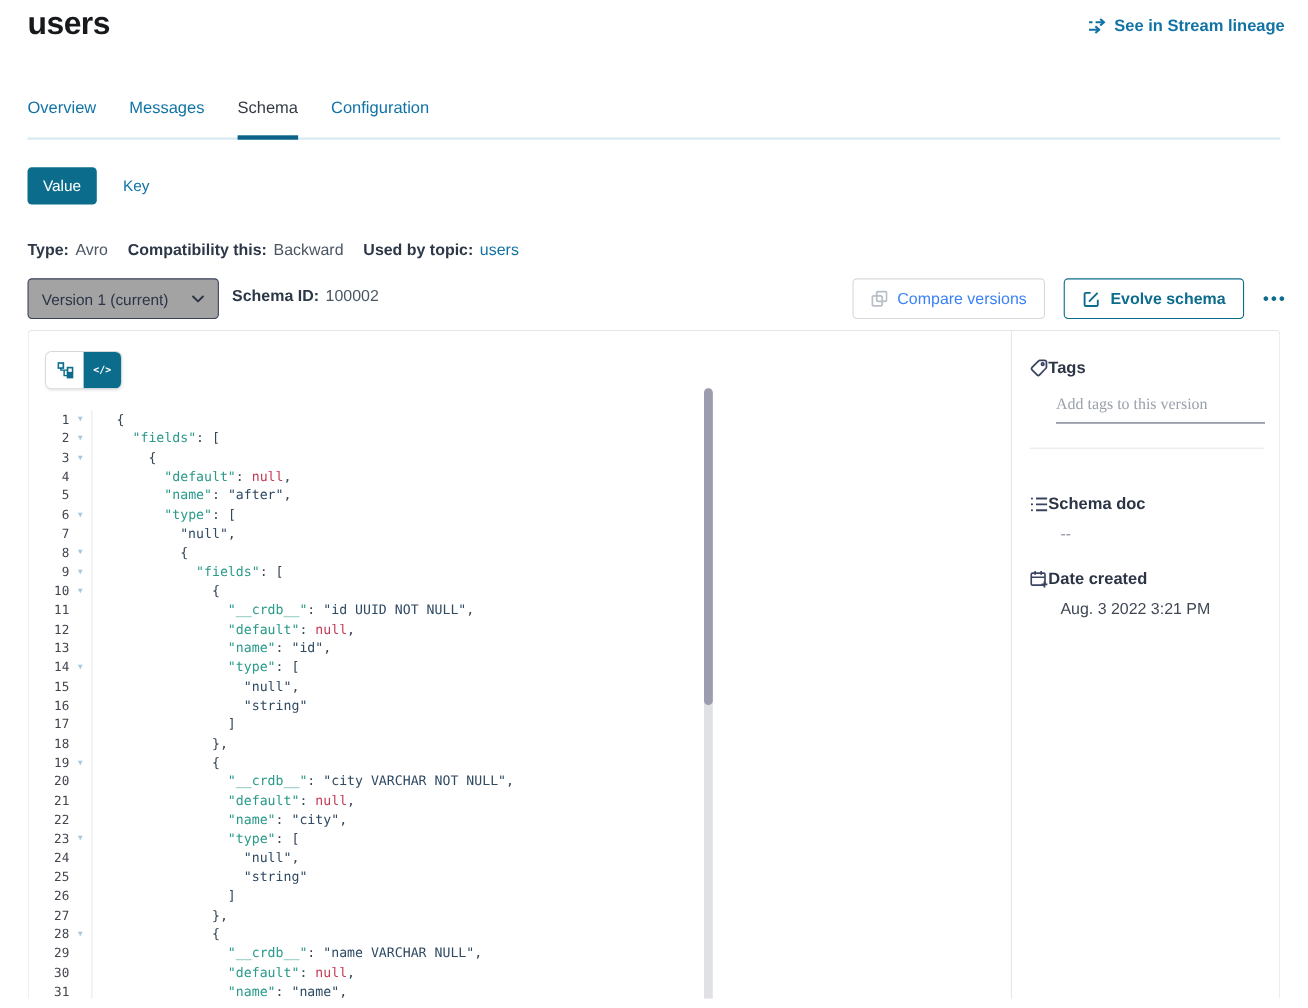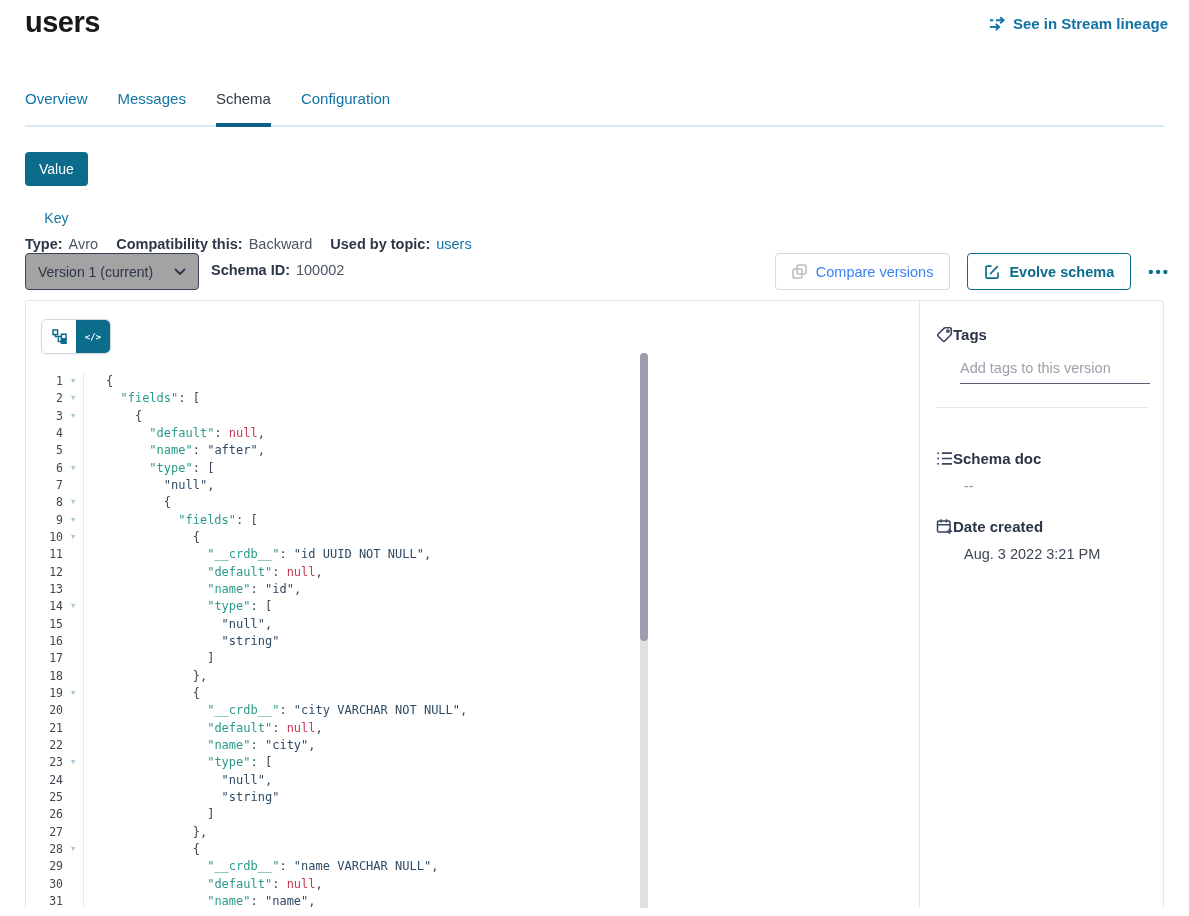--- a/index.html
+++ b/index.html
@@ -13,26 +13,26 @@
                   color:#1173a5; font-size:15px; font-weight:600; cursor:pointer; }
 
   
   .tabbar { position:absolute; left:25px; top:90px; width:1139px; display:flex; gap:30px;
             border-bottom:2px solid #d8e9f1; }
   .tab { font-size:15px; color:#1173a5; padding-bottom:18px; position:relative; cursor:pointer; }
   .tab.active { color:#343b44; }
   .tab.active::after { content:""; position:absolute; left:0; right:0; bottom:-2px; height:4px; background:#0c6186; }
 
   
-  .value-key { position:absolute; left:25px; top:152px; display:flex; align-items:center; gap:24px;flex-direction:column; }
+  .value-key { position:absolute; left:25px; top:152px; display:flex; align-items:center; gap:24px; }
   .btn-value { background:#0c6c8c; color:#fff; font-size:14px; padding:9px 14px; border:none; border-radius:4px; cursor:pointer; font-family:inherit; }
   .key-link { color:#1173a5; font-size:14px; cursor:pointer; }
 
   
-  .meta-row { position:absolute; left:25px; top:236px; display:flex; gap:18px; font-size:14.5px; }
+  .meta-row { position:absolute; left:25px; top:220px; display:flex; gap:18px; font-size:14.5px; }
   .meta-item { display:flex; gap:6px; }
   .meta-label { font-weight:700; color:#2c3747; }
   .meta-value { color:#4b5663; }
   .meta-value.link { color:#1173a5; cursor:pointer; }
 
   
   .version-select { position:absolute; left:25px; top:253px; width:174px; height:37px;
                     border:1px solid #3a415c; border-radius:4px; background:#a3a3a3; cursor:pointer;
                     display:flex; align-items:center; justify-content:space-between; padding:0 12px;
                     font-size:14px; color:#2b3547; }
@@ -68,21 +68,21 @@
 
   .scroll-track { position:absolute; right:271px; top:52px; bottom:0; width:8px; background:#e0e1e5; border-radius:4px; }
   .scroll-thumb { position:absolute; top:0; left:0; width:8px; height:288px; background:#9b9cad; border-radius:4px; cursor:grab; }
 
   
   .sidebar { position:absolute; right:0; top:0; width:244px; bottom:0; border-left:1px solid #e4e6e8; }
   .sb-head { display:flex; align-items:center; gap:0; font-size:15px; font-weight:700; color:#2b3545; }
   .sb-tags { position:absolute; left:16px; right:14px; top:25px; }
   .tags-input { display:block; margin:17px 0 0 24px; width:190px; border:none; outline:none;
                 border-bottom:1px solid #585d72; font-size:14.5px; color:#4d7c0f; padding:0 0 7px 0;
-                font-family:Liberation Sans, sans-serif; }
+                font-family:Liberation Serif, serif; }
   .tags-input::placeholder { color:#9aa1ab; }
   .sb-divider { position:absolute; left:16px; right:14px; top:106px; border-top:1px solid #e6e8ea; }
   .sb-doc { position:absolute; left:16px; right:14px; top:149px; }
   .sb-date { position:absolute; left:16px; right:14px; top:217px; }
   .sb-value { margin:11px 0 0 28px; font-size:14.5px; color:#3e4754; }
   .sb-value.dim { color:#8d949e; }
   .sb-icon { flex:none; display:flex; }
 </style>
 </head>
 <body>

